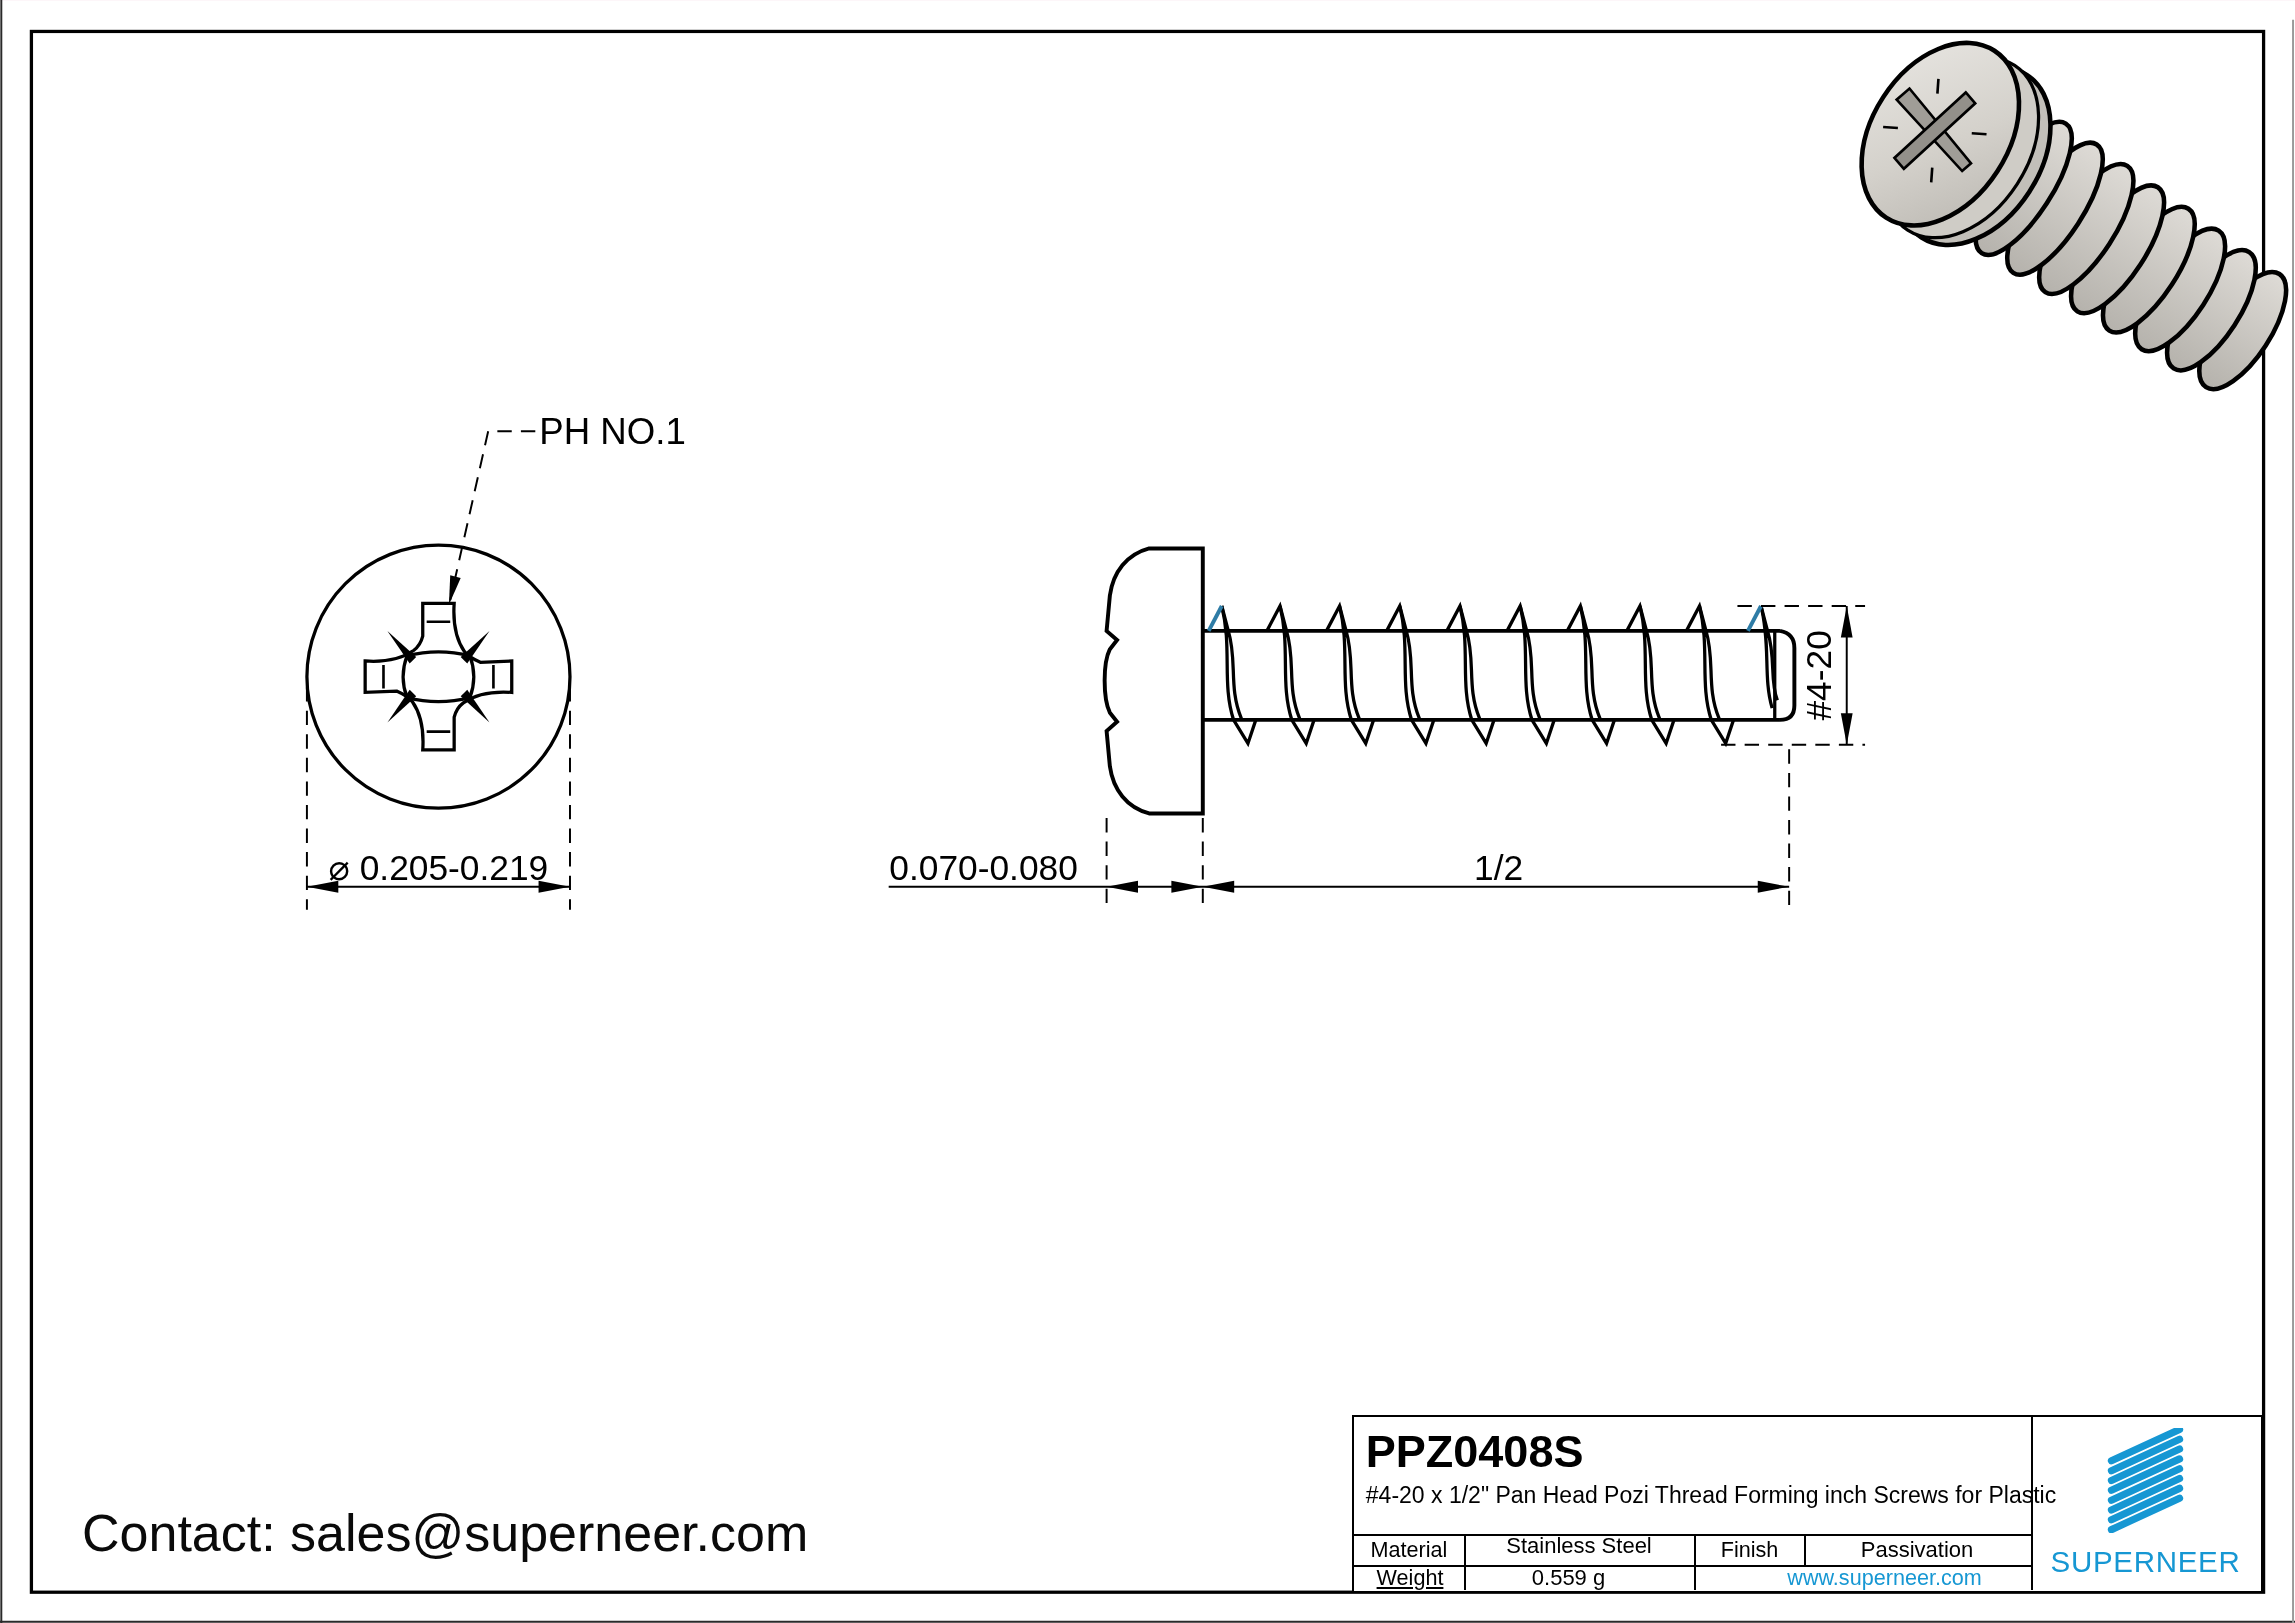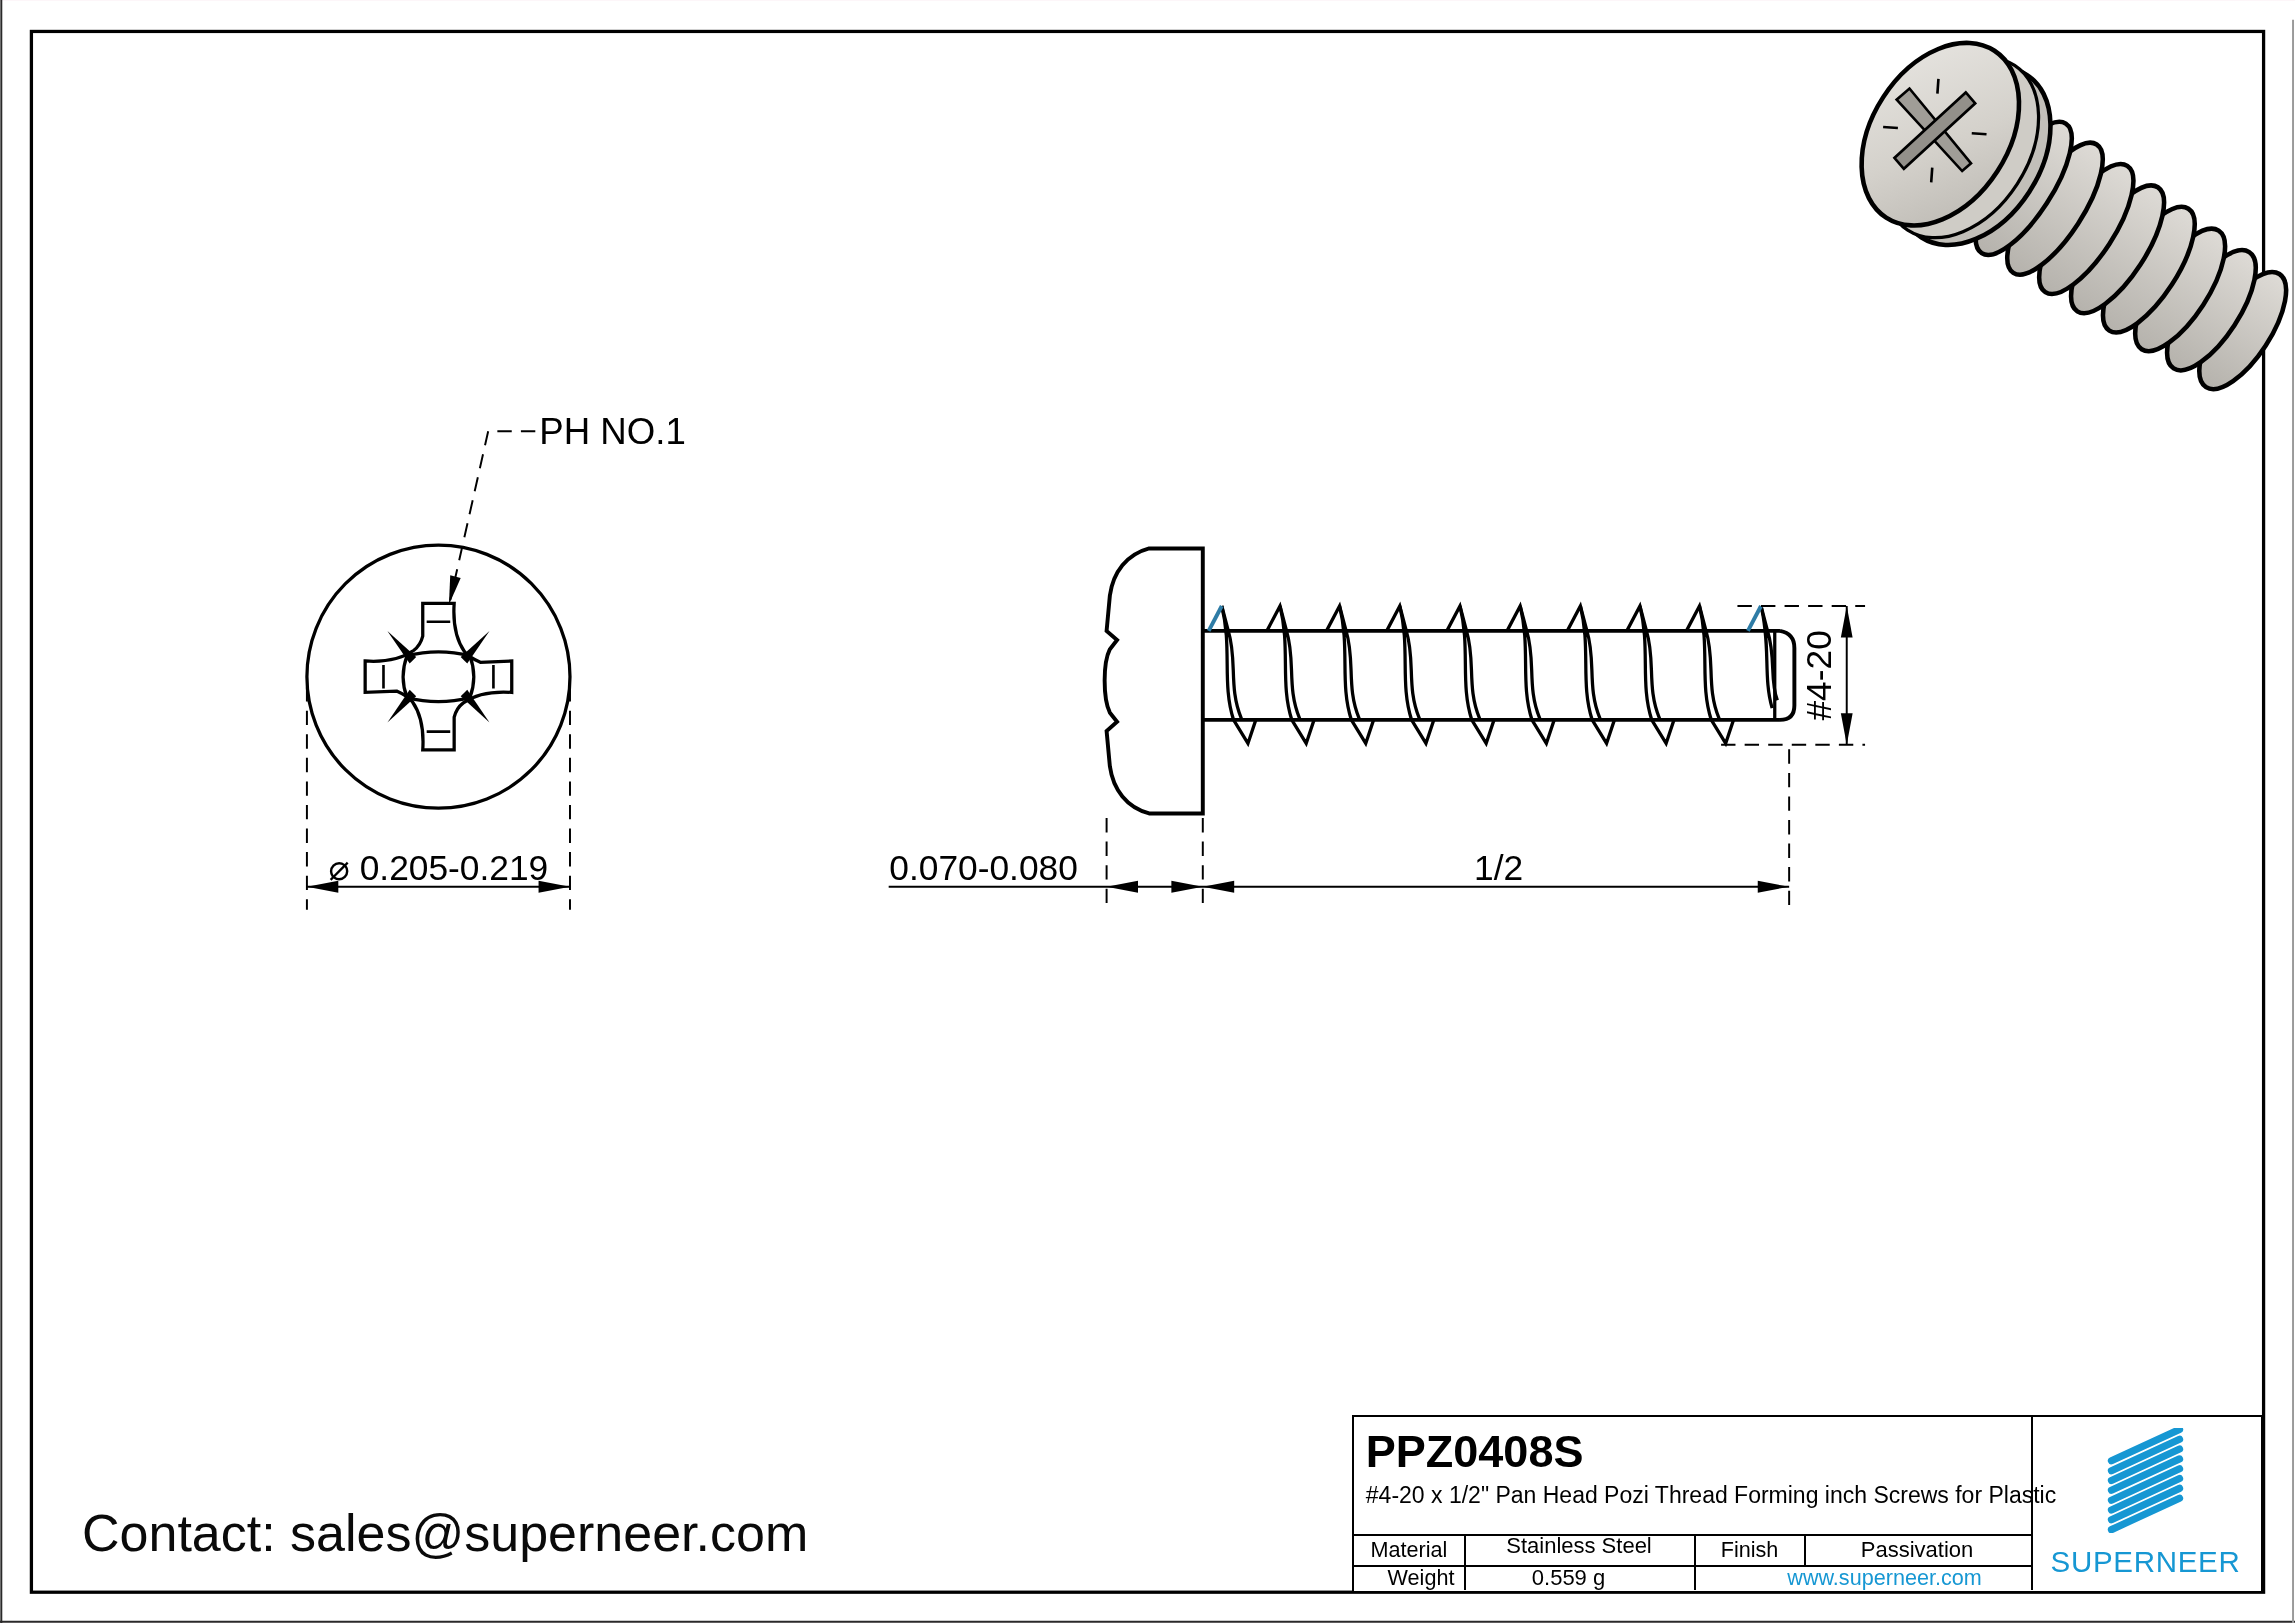--- a/index.html
+++ b/index.html
@@ -196,21 +196,21 @@
     <div class="vline" style="left:677px;top:0;height:173px;"></div>
     <div class="vline" style="left:110px;top:117px;height:56px;"></div>
     <div class="vline" style="left:340px;top:117px;height:56px;"></div>
     <div class="vline" style="left:450px;top:117px;height:31px;"></div>
 
     <div class="cell" style="left:0;top:117px;width:110px;height:31px;">Material</div>
     <div class="cell val" style="left:110px;top:108px;width:230px;height:42px;">Stainless Steel</div>
     <div class="cell" style="left:340px;top:117px;width:111px;height:31px;">Finish</div>
     <div class="cell val" style="left:450px;top:117px;width:226px;height:31px;">Passivation</div>
 
-    <div class="cell" style="left:12px;top:148px;width:110px;height:25px;">Weight</div>
+    <div class="cell" style="left:1px;top:148px;width:110px;height:25px;text-decoration:underline;">Weight</div>
     <div class="cell val" style="left:110px;top:148px;width:209px;height:25px;">0.559 g</div>
     <div class="cell" style="left:340px;top:148px;width:337px;height:25px;">
       <span class="weblink">www.superneer.com</span>
     </div>
 
     <svg class="abs" style="left:726px;top:10.5px;" width="131" height="105" viewBox="0 0 200 160">
       <g stroke="#1697D3" stroke-width="11" stroke-linecap="round">
         <line x1="48" y1="155" x2="152" y2="107"></line>
         <line x1="48" y1="140" x2="152" y2="92"></line>
         <line x1="48" y1="125" x2="152" y2="77"></line>

